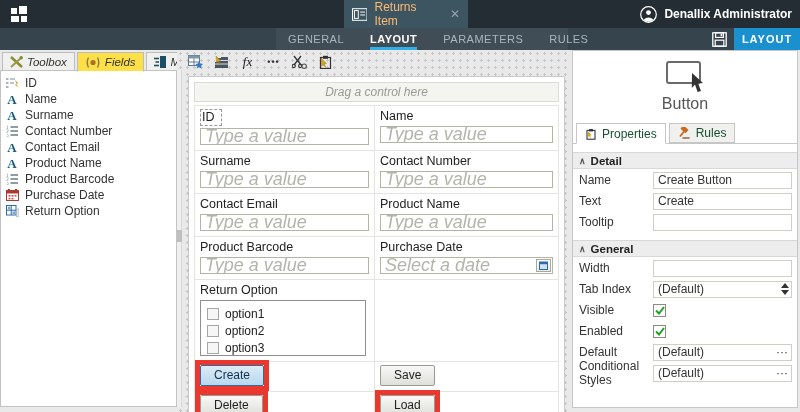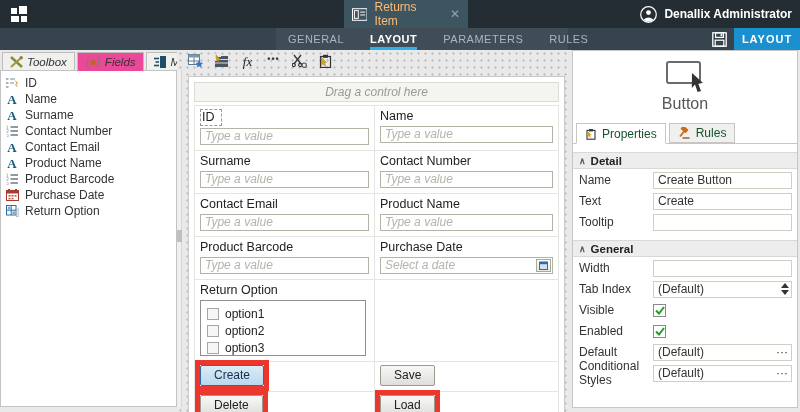--- a/index.html
+++ b/index.html
@@ -22,43 +22,43 @@
   .navtabs { left:288px; top:28px; height:22px; display:flex; gap:26px; align-items:stretch; }
   .navtab { color:#a9b6bf; font-size:11px; letter-spacing:.5px; display:flex; align-items:center; position:relative; cursor:pointer; }
   .navtab.active { color:#fff; font-weight:bold; }
   .navtab.active::after { content:""; position:absolute; left:0; right:0; bottom:0; height:3px; background:#2fb0e8; }
   .savebtn { left:706px; top:28px; width:26px; height:22px; display:flex; align-items:center; justify-content:center; cursor:pointer; }
   .finish { left:734px; top:28px; width:66px; height:22px; background:#1b90cf; color:#fff; font-size:11px; font-weight:bold; letter-spacing:1px; display:flex; align-items:center; justify-content:center; cursor:pointer; }
 
   
   .sb-tabs { left:2px; top:52px; height:19px; display:flex;font-style:italic; }
   .sbtab { height:19px; display:flex; align-items:center; gap:4px; padding:0 7px; font-size:11.5px; color:#333; background:#f0f0ee; border:1px solid #bdbdbd; margin-right:2px; position:relative; cursor:pointer; }
-  .sbtab.active { background:#ec4899; border-bottom-color:#fff; height:20px; z-index:3; }
+  .sbtab.active { background:#fde047; border-bottom-color:#fff; height:20px; z-index:3; }
   .sb-panel { left:0; top:70px; width:177px; height:337px; background:#fff; border:1px solid #c3c3c3; z-index:2; padding-top:4px; }
   .sb-item { display:flex; align-items:center; gap:6px; height:16px; padding-left:4px; font-size:12px; color:#333; cursor:pointer; }
   .sb-item .ico { width:14px; height:13px; display:flex; align-items:center; justify-content:center; }
   .a-glyph { color:#155a7d; font-weight:bold; font-size:13px; line-height:13px; font-family:"Liberation Serif", serif; }
   .sb-scroll { left:177px; top:70px; width:5px; height:337px; background:#efefef; border-right:1px solid #d7d7d7; z-index:2; }
   .sb-thumb { position:absolute; left:0; top:160px; width:5px; height:12px; background:#bfbfbf; }
 
   
   .canvas { left:177px; top:50px; width:393px; height:362px; background:#e9e9e9;
             background-image:radial-gradient(circle,#c6c6c6 1px, rgba(0,0,0,0) 1.2px); background-size:7px 7px; }
   .cv-toolbar { left:187px; top:53px; height:18px; display:flex; gap:9px; align-items:center; z-index:2; }
-  .cv-tool { width:17px; height:16px; display:flex; justify-content:center; cursor:pointer; }
+  .cv-tool { width:17px; height:16px; display:flex; align-items:center; justify-content:center; cursor:pointer; }
   .fx { font-family:"Liberation Serif", serif; font-style:italic; font-size:13px; color:#222; }
   .dots3 { font-size:9px; font-weight:bold; color:#333; letter-spacing:1px; }
 
   .form { left:188px; top:76px; width:377px; background:#fff; border:1px solid #c9c9c9; padding:5px; z-index:1; }
   .banner { height:20px; background:#f4f4f1; border:1px solid #dcdcd7; color:#9a9a93; font-style:italic; font-size:12px; display:flex; align-items:center; justify-content:center; }
   table.formtbl { border-collapse:collapse; width:365px; margin-top:3px; table-layout:fixed; }
   table.formtbl td { border:1px solid #e4e4e0; padding:3px 5px 5px 5px; vertical-align:top; }
   .flabel { font-size:12.5px; color:#222; line-height:15px; margin-bottom:2px; }
   .flabel .dashed { border:1px dashed #9a9a9a; padding:0 6px 0 1px; display:inline-block; }
-  .tinput { height:17px; border:1px solid #b3b3a6; background:#fff; color:#b4b4ac; font-style:italic; font-size:12px; line-height:15px; padding:0 4px; position:relative; overflow:hidden; white-space:nowrap; }
+  .tinput { height:17px; border:1px solid #b3b3a6; background:#fff; color:#b4b4ac; font-style:italic; font-size:18px; line-height:15px; padding:0 4px; position:relative; overflow:hidden; white-space:nowrap; }
   .datebtn { position:absolute; right:1px; top:1px; width:15px; height:13px; background:linear-gradient(#ffffff,#e8e8e4); border:1px solid #a9a99b; display:flex; align-items:center; justify-content:center; cursor:pointer; }
   .listbox { width:166px; height:56px; border:1px solid #8f8f8f; background:#fff; padding:4px 0 0 6px; }
   .opt { display:flex; align-items:center; gap:6px; height:17px; font-size:12px; font-style:normal; color:#222; }
   .cb { width:12px; height:12px; border:1px solid #a5a5a5; background:#f6f6f6; }
   .btn { display:inline-block; height:21px; line-height:19px; padding:0 13px; font-size:12px; color:#222;
          background:linear-gradient(#f8f8f6,#dededa); border:1px solid #9b9b8d; border-radius:2px; cursor:pointer; }
   .btn.selected { background:linear-gradient(#dcebf7,#b9d7ee); border:1px solid #2f6ca3; color:#13324e; }
   .ring { display:inline-block; border:5px solid #ea382e; margin:-5px; }
 
   

